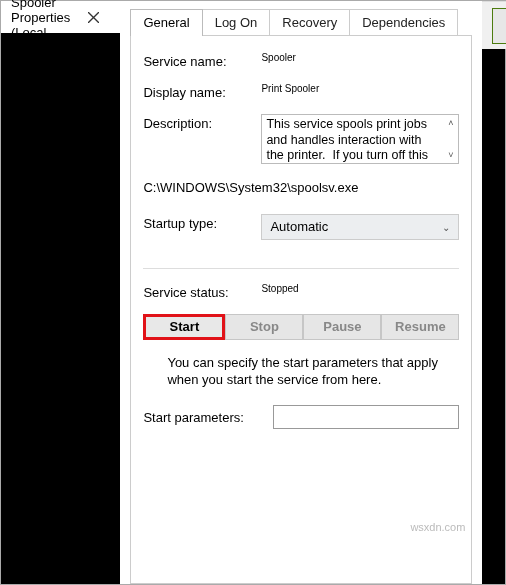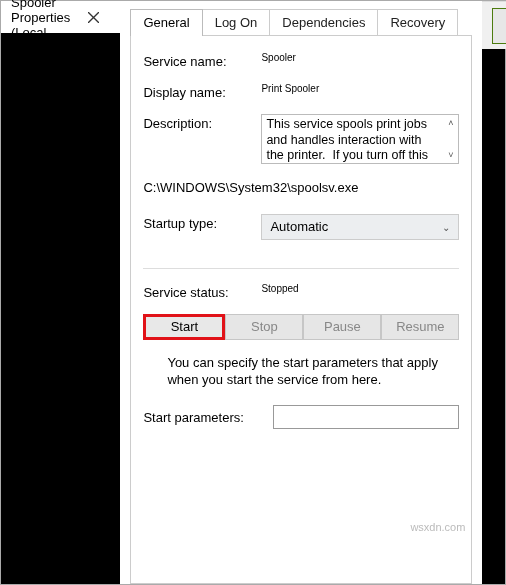--- a/index.html
+++ b/index.html
@@ -124,21 +124,21 @@
     }
     .combo-chevron {
       position: absolute; right: 8px; top: 50%; transform: translateY(-50%);
       font-size: 10px; color: #555;
     }
     .divider {
       border: none; border-top: 1px solid #ddd;
       margin: 28px 0 14px 0;
     }
     .btn-row {
-      display: flex; margin: 8px 0 14px 0;
+      display: flex; margin: 8px 0 14px 0; font-weight: bold;
     }
     .svc-btn {
       flex: 1;
       height: 26px;
       border: 1px solid #c6c6c6;
       background: #e6e6e6;
       color: #888;
       font-size: 13px;
       display:flex; align-items:center; justify-content:center;
     }
@@ -196,22 +196,22 @@
           <line x1="0" y1="0" x2="10" y2="10" stroke="#333" stroke-width="1.2"></line>
           <line x1="10" y1="0" x2="0" y2="10" stroke="#333" stroke-width="1.2"></line>
         </svg>
     </div>
   </div>
 
   <div class="body">
     <div class="tabs">
       <div class="tab active">General</div>
       <div class="tab inactive">Log On</div>
+      <div class="tab inactive">Recovery</div>
       <div class="tab inactive">Dependencies</div>
-      <div class="tab inactive">Recovery</div>
     </div>
 
     <div class="tab-panel">
 
       <div class="row">
         <div class="label-col">Service name:</div>
         <div class="value-col">Spooler</div>
       </div>
 
       <div class="row">

